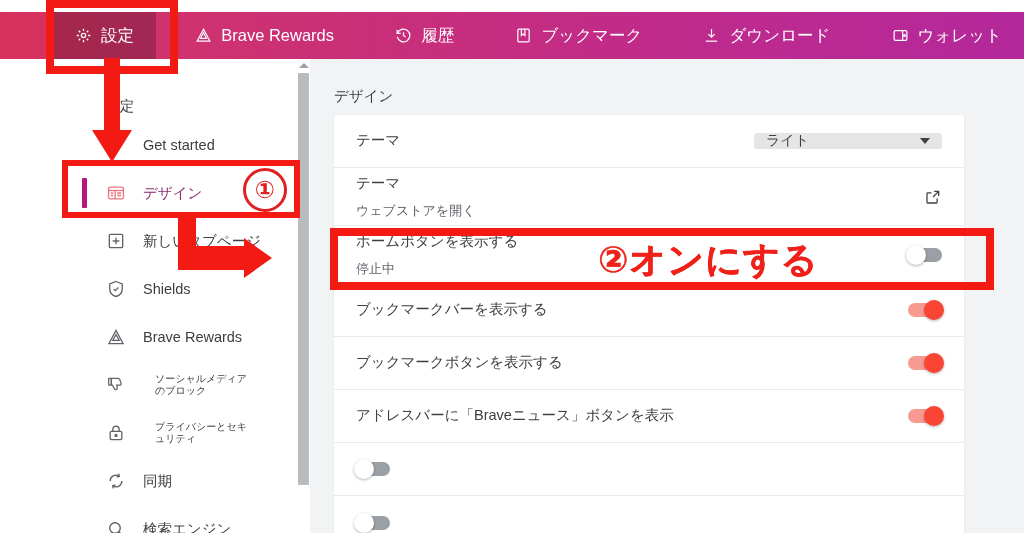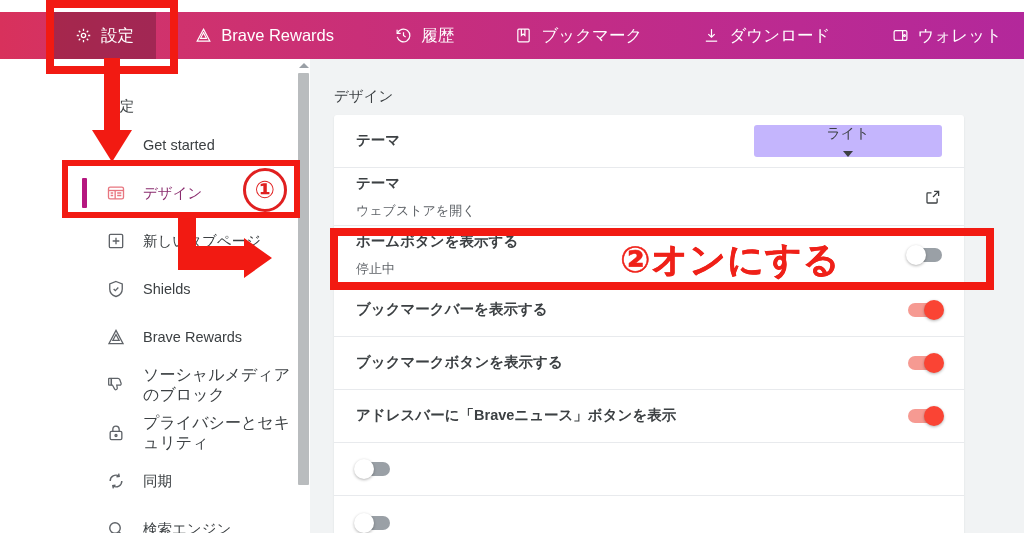--- a/index.html
+++ b/index.html
@@ -46,21 +46,21 @@
     display:inline-flex;align-items:center;justify-content:center;color:#5f6368;
   }
   .side-item .s-ico svg{display:block;}
   .side-item .s-lab{line-height:1.25;}
   .side-item.selected{color:#8a2c6e;}
   .side-item.selected .s-ico{color:#e8757f;}
   .side-item.selected::before{
     content:"";position:absolute;left:22px;top:9px;width:5px;height:30px;
     background:#b5177f;border-radius:1px;
   }
-  .two-line .s-lab{font-size:16px;}
+  .two-line .s-lab{font-size:10px;margin-left:12px;}
 
   
   .side-scroll{
     position:absolute;left:297px;top:59px;width:13px;height:474px;background:#ffffff;
   }
   .side-scroll .arrow-up{
     position:absolute;top:4px;left:2px;width:0;height:0;
     border-left:5px solid transparent;border-right:5px solid transparent;border-bottom:5px solid #9aa0a6;
   }
   .side-scroll .thumb{
@@ -78,29 +78,29 @@
   .card{
     position:absolute;left:24px;top:56px;width:630px;background:#ffffff;
     border-radius:3px;box-shadow:0 1px 2px rgba(60,64,67,.12);
   }
   .row{
     display:flex;align-items:center;justify-content:space-between;
     min-height:53px;padding:0 22px 0 22px;box-sizing:border-box;
     border-bottom:1px solid #e8eaed;
   }
   .row:last-child{border-bottom:none;}
-  .row .label{font-size:14.5px;color:#3c4043;line-height:1.45;font-weight:bold;}
+  .row .label{font-size:14.5px;color:#3c4043;line-height:1.45;}
   .row .sub{font-size:13px;color:#5f6368;display:block;margin-top:7px;}
   .row.tall{min-height:58px;}
 
   
   .select{
     display:flex;align-items:center;justify-content:space-between;
-    width:188px;height:32px;background:#c4b5fd;border-radius:3px;
-    padding:0 12px;box-sizing:border-box;font-size:14px;color:#3c4043;flex-direction:column;
+    width:188px;height:16px;background:#e5e5e5;border-radius:3px;
+    padding:0 12px;box-sizing:border-box;font-size:14px;color:#3c4043;
   }
   .caret{width:0;height:0;border-left:5px solid transparent;border-right:5px solid transparent;border-top:6px solid #3c4043;}
 
   
   .toggle{position:relative;width:34px;height:14px;border-radius:8px;flex:0 0 34px;}
   .toggle .track{position:absolute;left:0;top:0;width:34px;height:14px;border-radius:8px;}
   .toggle .knob{position:absolute;top:-3px;width:20px;height:20px;border-radius:50%;box-shadow:0 1px 3px rgba(0,0,0,.3);}
   .toggle.on .track{background:#f69a92;}
   .toggle.on .knob{right:-2px;background:#fa4434;}
   .toggle.off .track{background:#9aa0a6;}
@@ -111,21 +111,21 @@
   
   .ann{position:absolute;pointer-events:none;}
   .box-red{border:8px solid #f21a12;box-sizing:border-box;background:transparent;}
   .box-red-thin{border:6px solid #f21a12;box-sizing:border-box;background:transparent;}
 
   .ann-tab{left:46px;top:0px;width:132px;height:74px;}
   .ann-side{left:62px;top:160px;width:238px;height:58px;}
   .ann-home{left:330px;top:228px;width:664px;height:62px;}
 
   .ann-text{
-    position:absolute;left:620px;top:236px;
+    position:absolute;left:598px;top:236px;
     font-size:36px;font-weight:bold;color:#ef2119;
     letter-spacing:1px;font-family:"DejaVu Sans","Liberation Sans",sans-serif;
     -webkit-text-stroke:0.5px #ef2119;
   }
   .circ-num{
     position:absolute;left:243px;top:168px;width:38px;height:38px;
     border:3px solid #e02020;border-radius:50%;color:#e02020;
     font-size:24px;font-weight:bold;display:flex;align-items:center;justify-content:center;
     font-family:"DejaVu Sans","Liberation Sans",sans-serif;
   }

